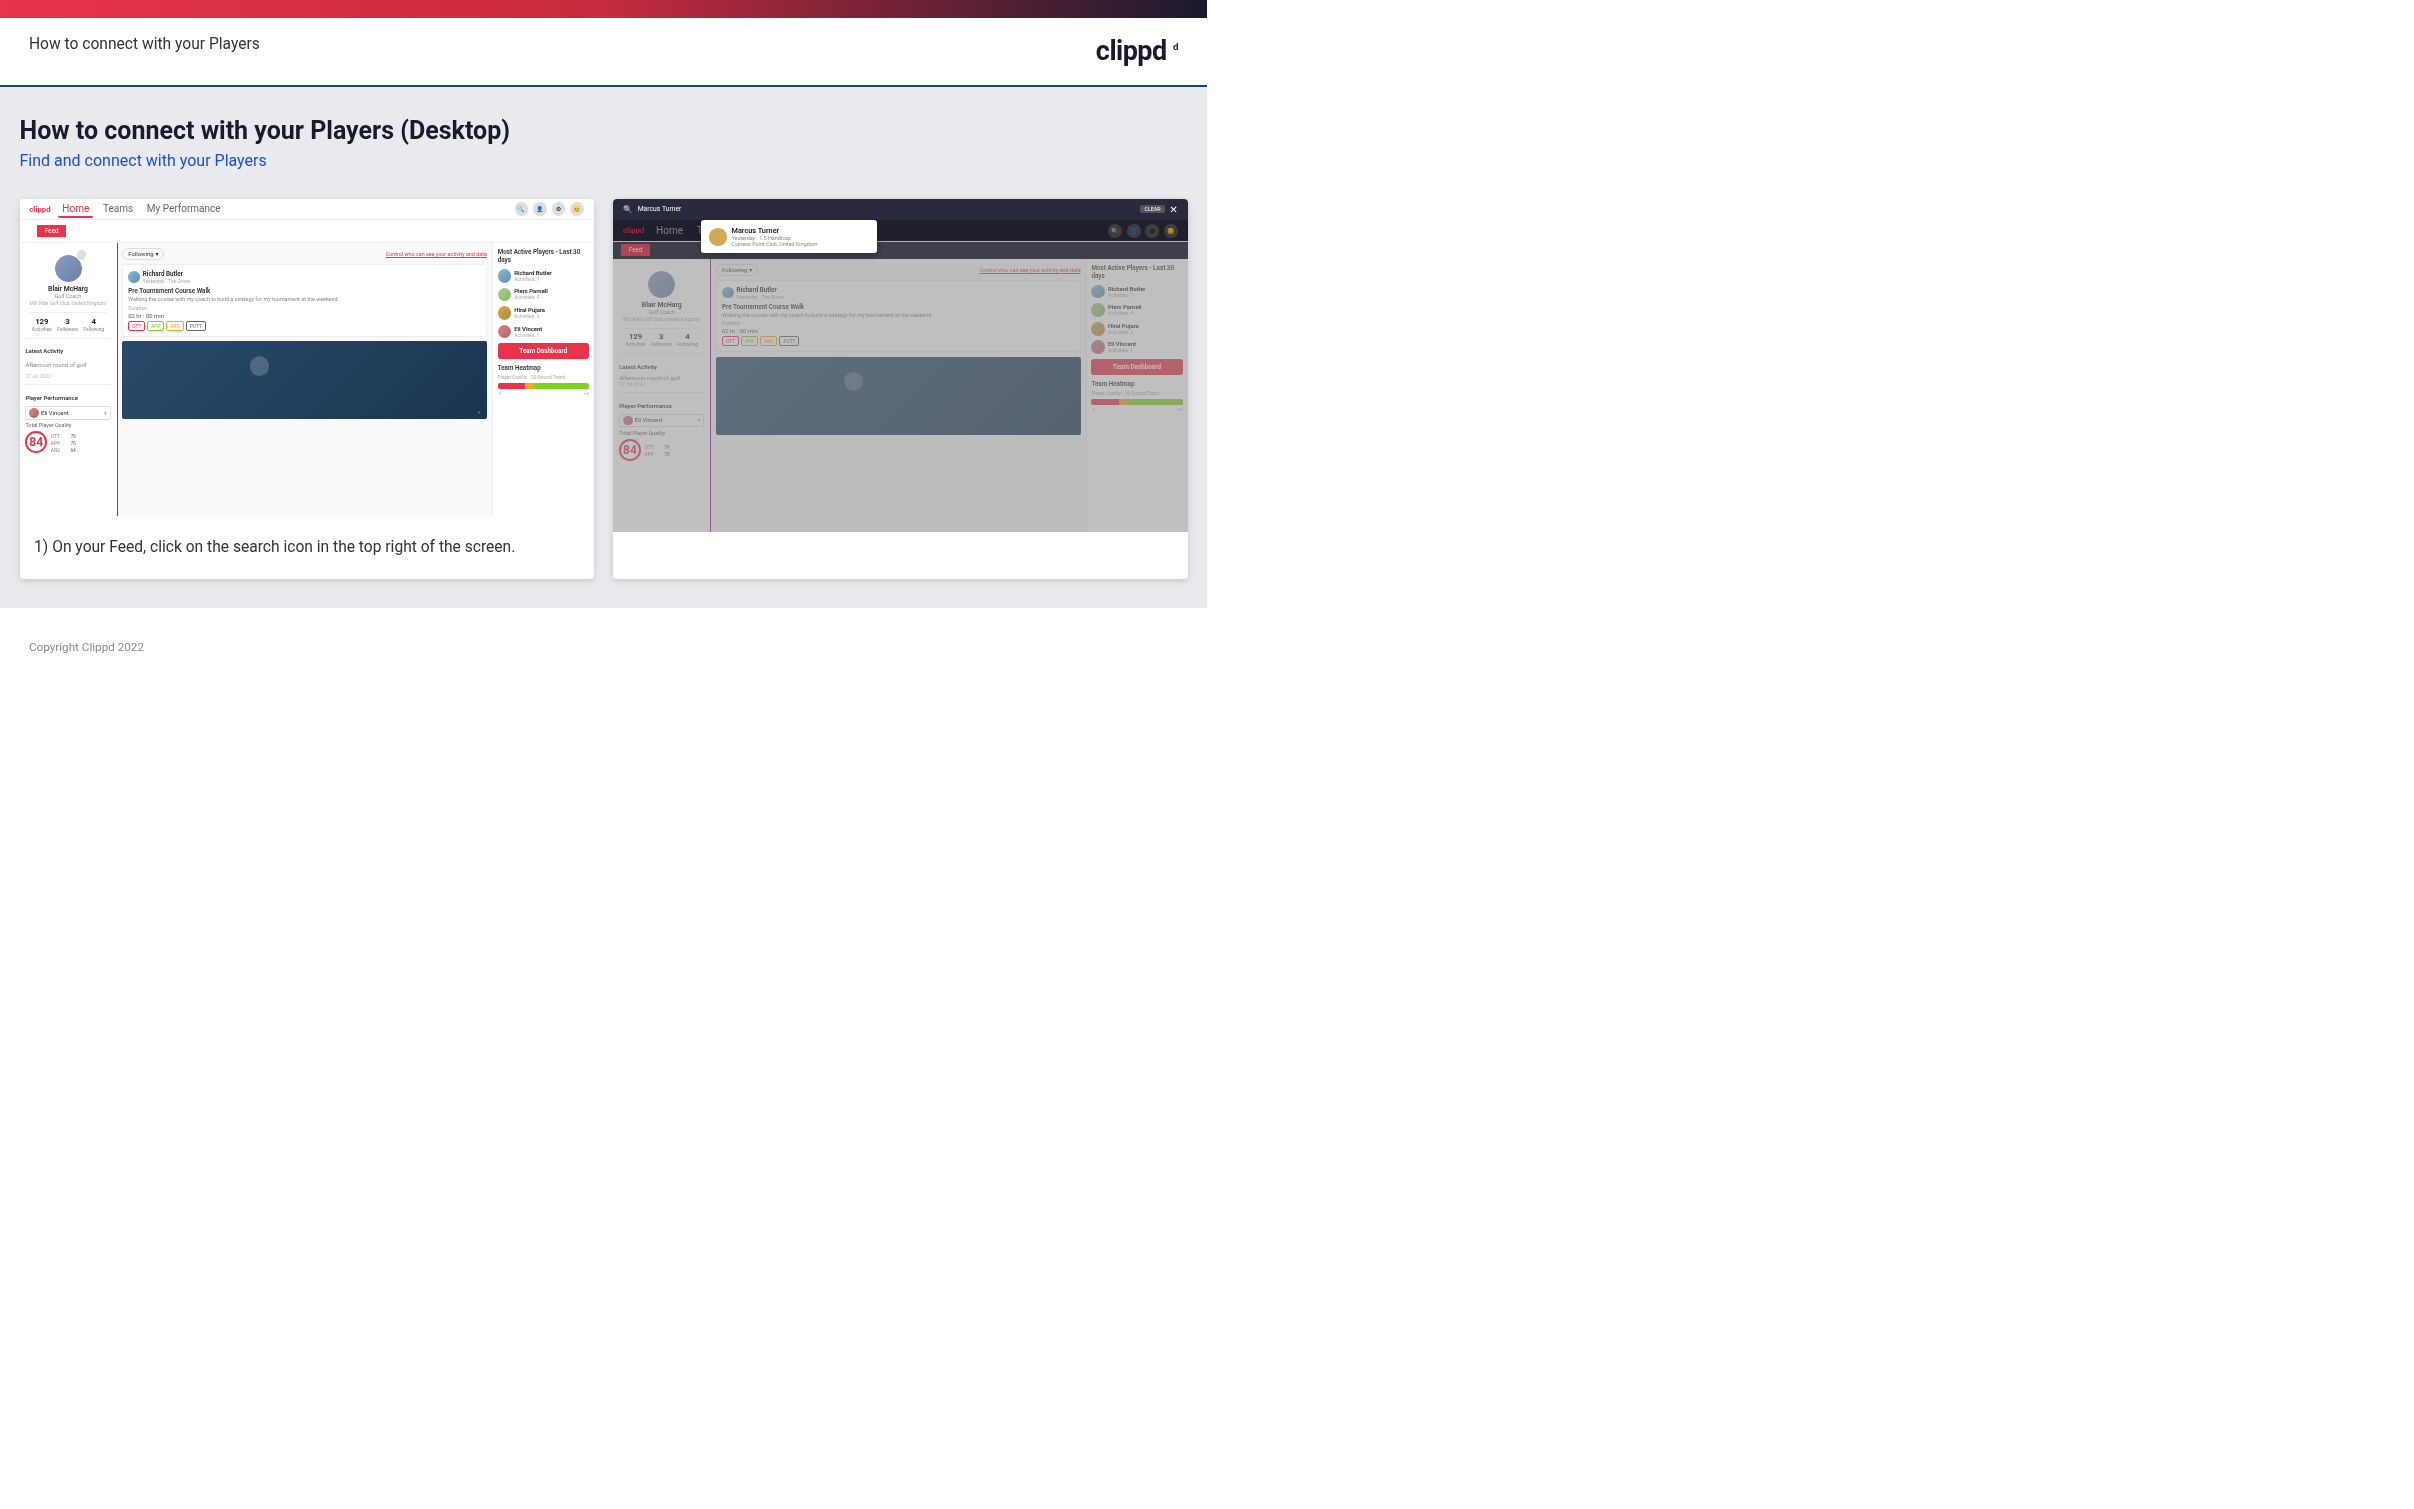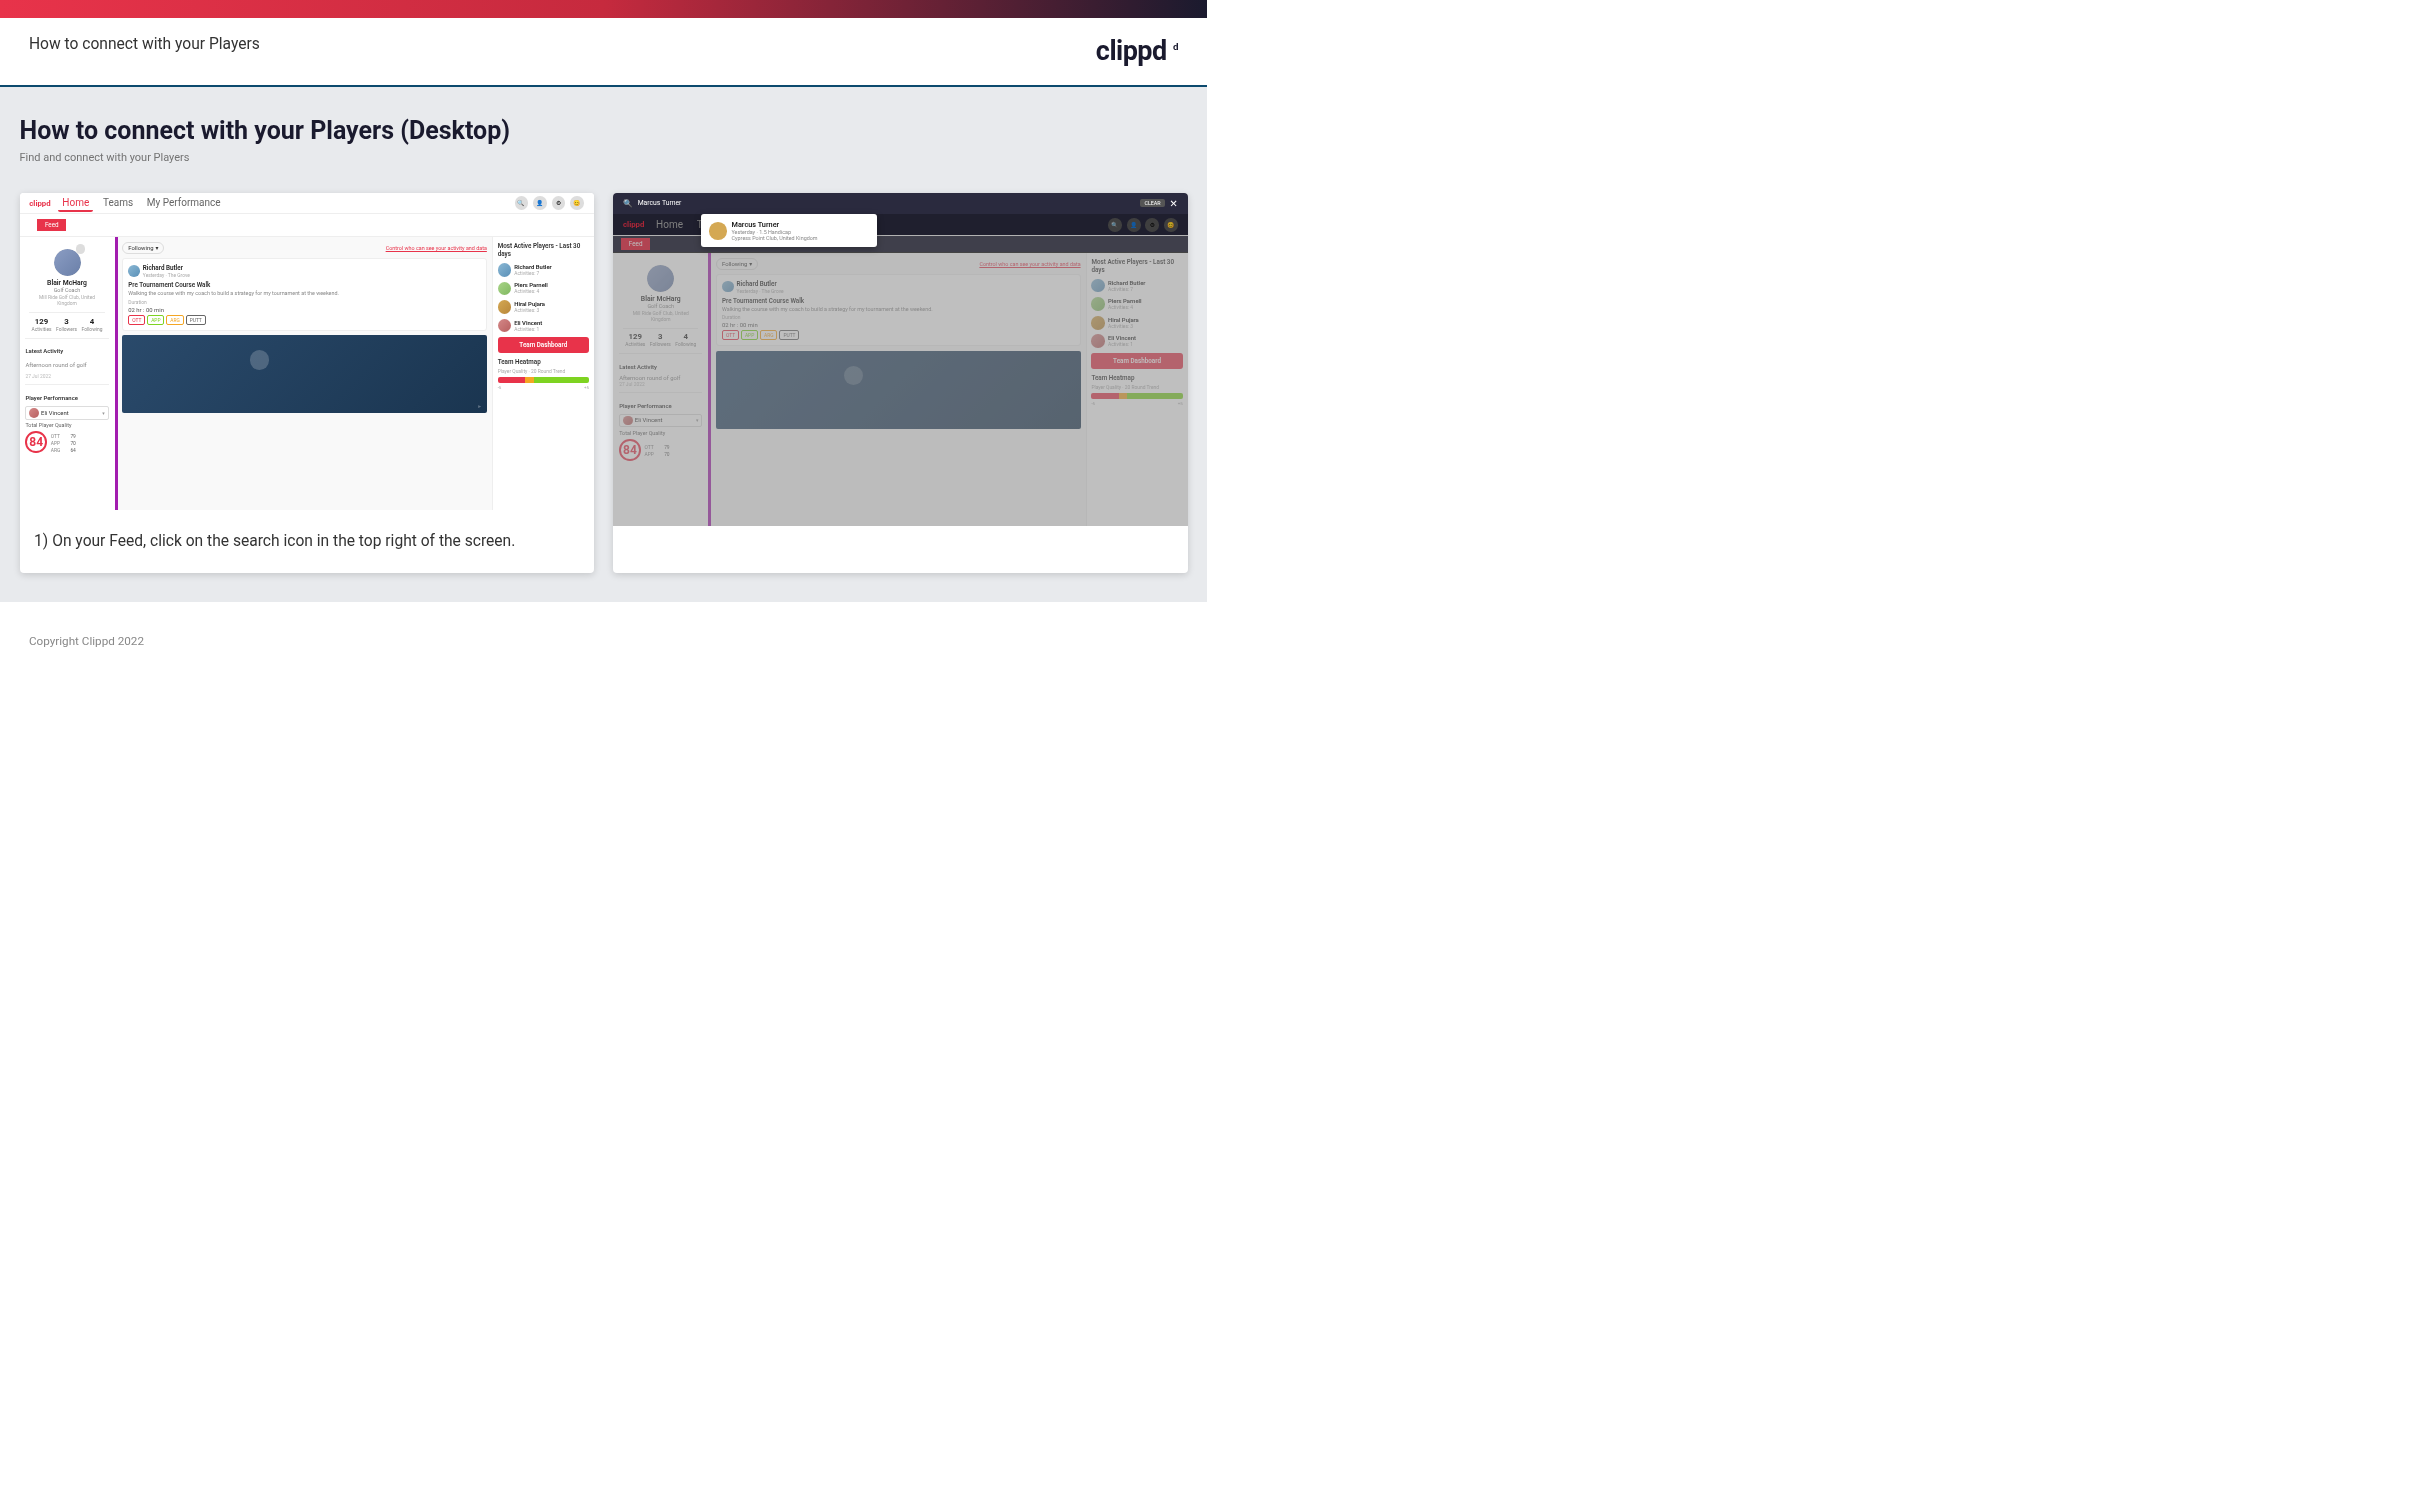--- a/index.html
+++ b/index.html
@@ -52,22 +52,22 @@
     }
 
     .section-title {
       font-size: 25px;
       font-weight: 700;
       color: #1a1a2e;
       margin-bottom: 5.9px;
     }
 
     .section-subtitle {
-      font-size: 11px;
-      color: #737373;
+      font-size: 16px;
+      color: #1d4ed8;
       font-weight: 400;
     }
 
     
     .screenshots-row {
       display: flex;
       gap: 19.5px;
       margin-top: 9.8px;
     }
 
@@ -154,21 +154,21 @@
     .mock-app-body {
       display: flex;
       gap: 0;
       background: #f9f9f9;
       min-height: 273px;
     }
 
     .mock-left-panel {
       width: 98px;
       background: #fff;
-      border-right: 3px solid #a21caf;
+      border-right: 1px solid #a21caf;
       padding: 5.9px;
     }
 
     .mock-profile-area {
       text-align: center;
       padding: 5.9px 3.9px;
     }
 
     .mock-avatar {
       width: 27px;

